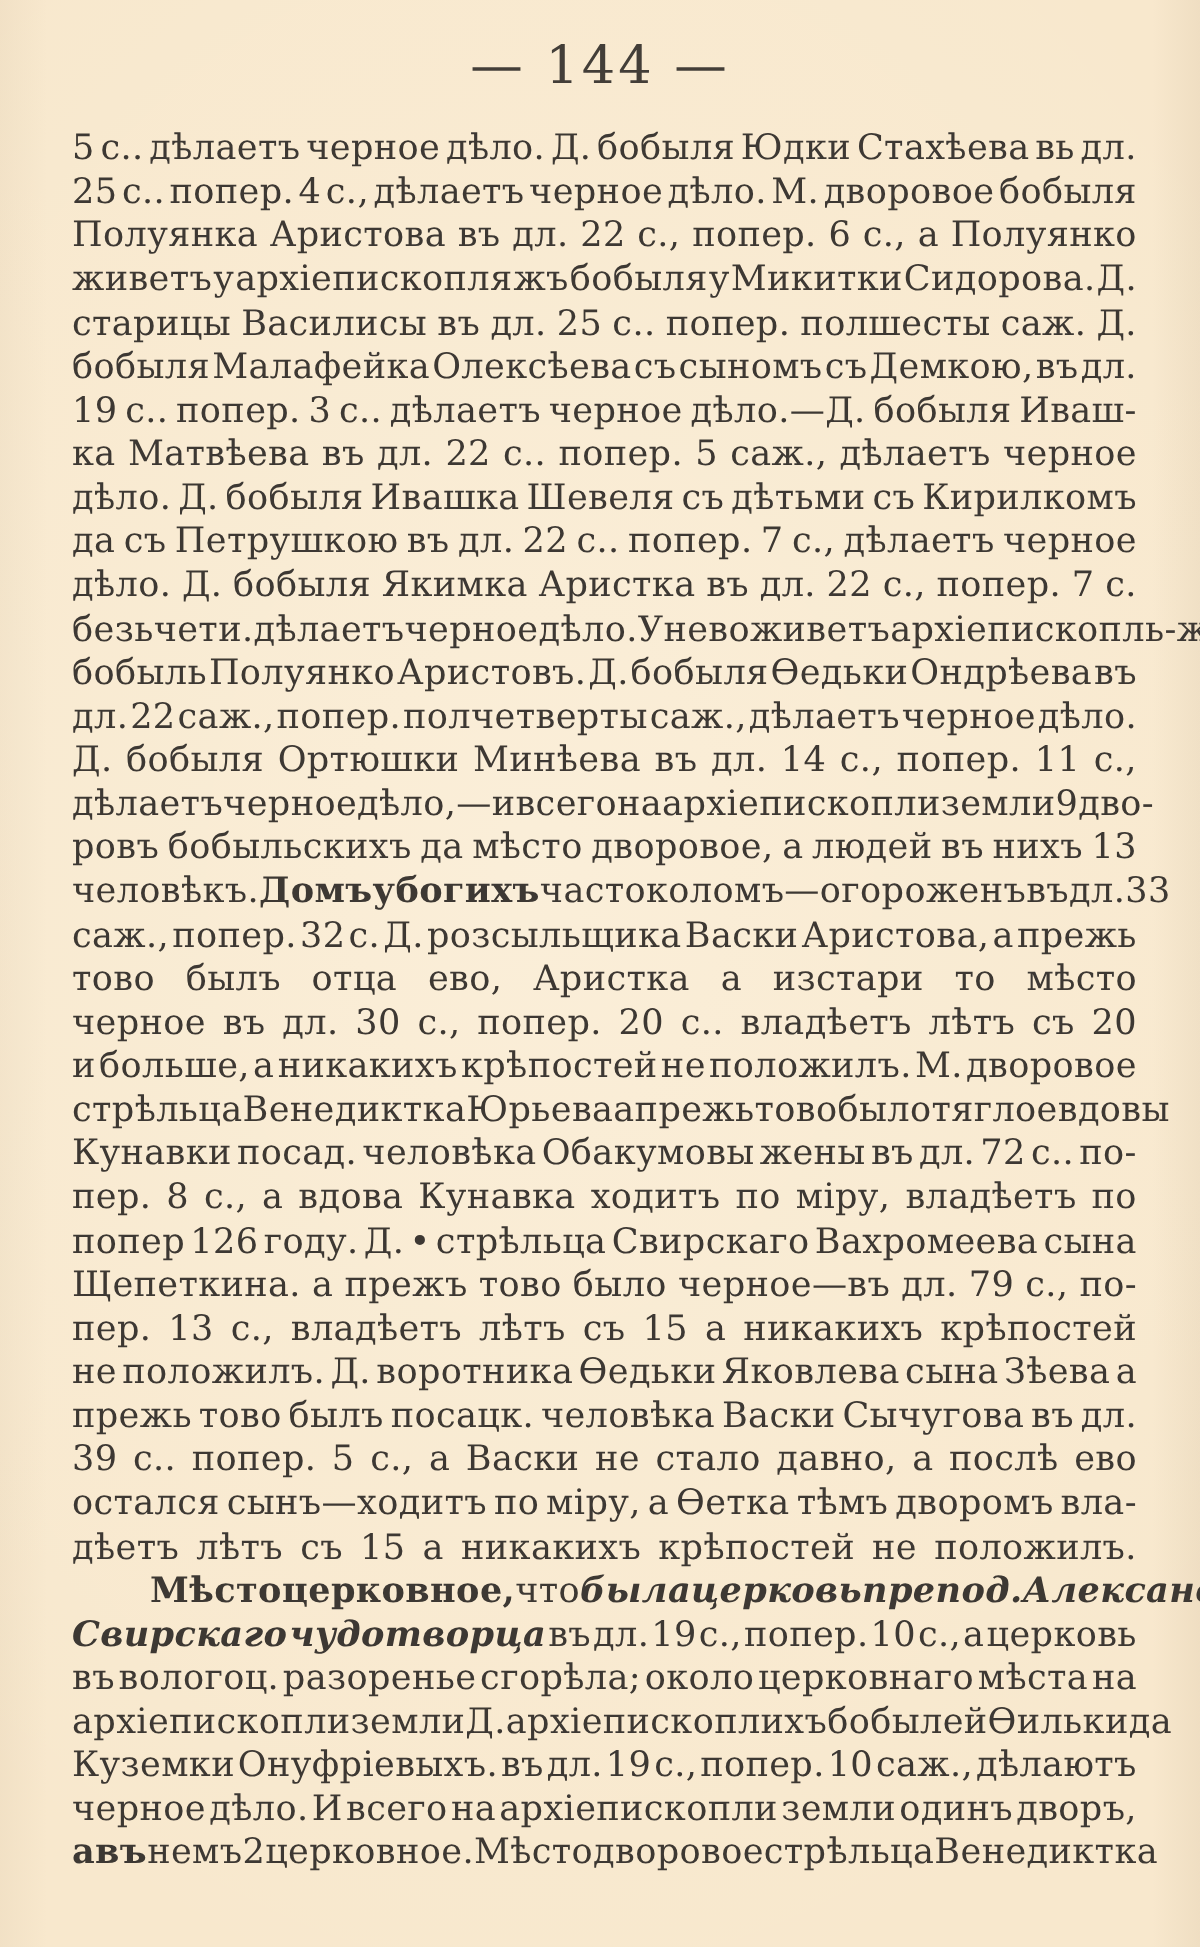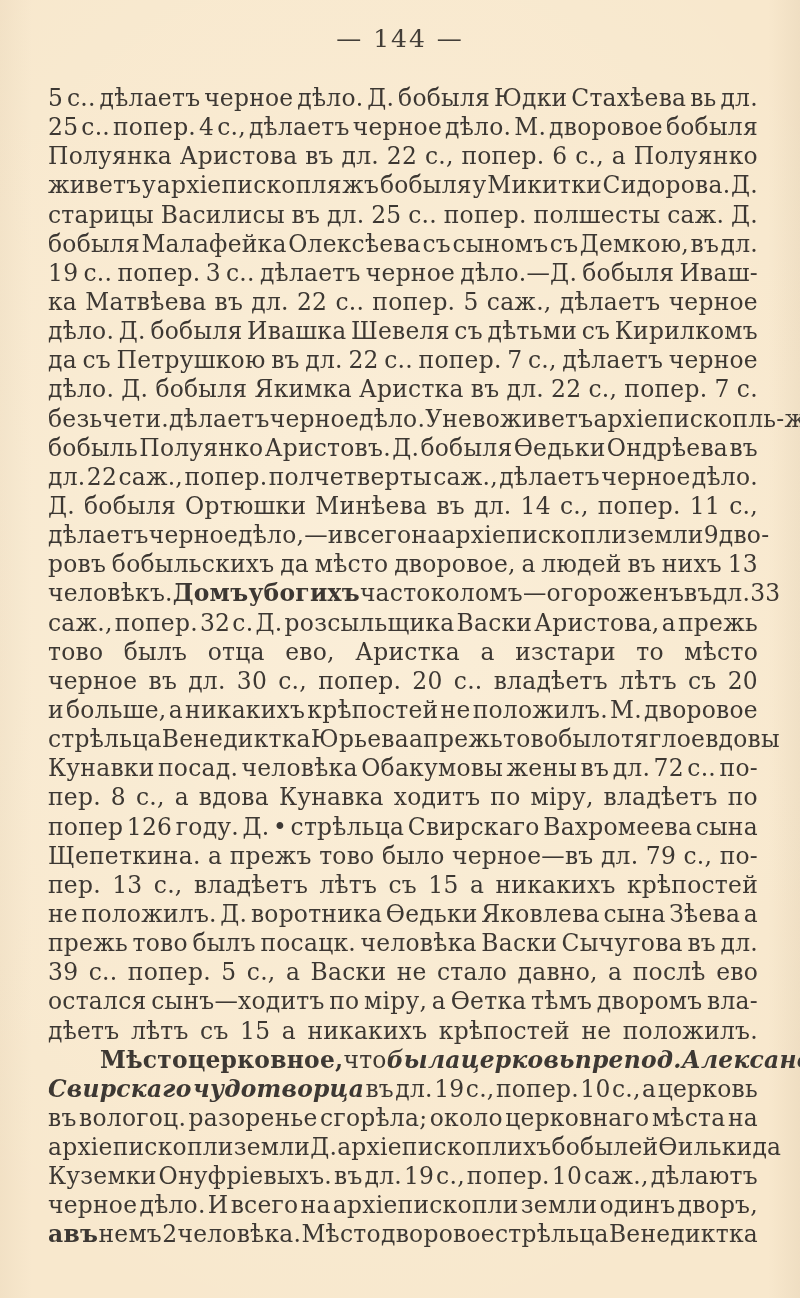--- a/index.html
+++ b/index.html
@@ -22,21 +22,21 @@
       radial-gradient(ellipse 120% 100% at 45% 45%, rgba(255,250,238,0.35) 0%, rgba(0,0,0,0) 60%),
       linear-gradient(to right, rgba(120,90,50,0.05) 0%, rgba(0,0,0,0) 4%, rgba(0,0,0,0) 96%, rgba(120,90,50,0.07) 100%),
       #f8e8cd;
   }
   .page-number {
     position: absolute;
     top: 24px;
     left: 0;
     width: 100%;
     text-align: center;
-    font-size: 25px;
+    font-size: 35px;
     letter-spacing: 2px;
     color: #433e38;
   }
   .text-column {
     position: absolute;
     top: 84px;
     left: 48px;
     width: 710px;
     font-size: 23.4px;
     letter-spacing: 0.25px;
@@ -523,20 +523,20 @@
         <span>архіепископли</span>
         <span>земли</span>
         <span>одинъ</span>
         <span>дворъ,</span>
       </div>
       <div class="line">
         <span class="b">а</span>
         <span class="b">въ</span>
         <span>немъ</span>
         <span>2</span>
-        <span>человѣка.</span>
+        <span>церковное.</span>
         <span>Мѣсто</span>
         <span>дворовое</span>
         <span>стрѣльца</span>
         <span>Венедиктка</span>
       </div>
     </div>
 </div>
 
 </body></html>

